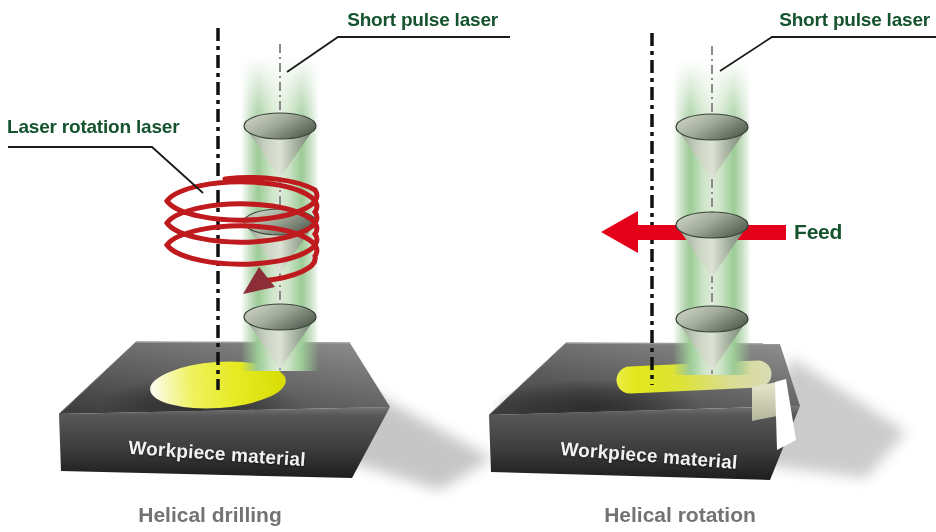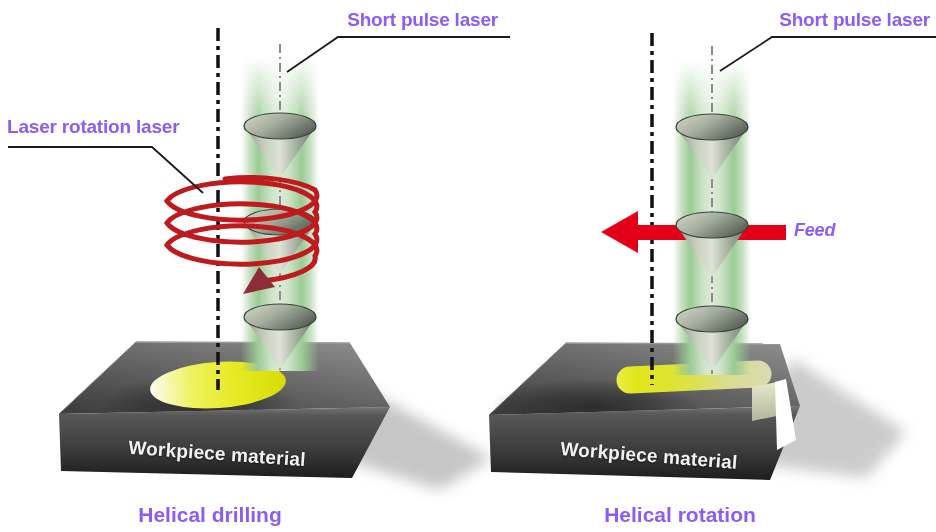--- a/index.html
+++ b/index.html
@@ -1,21 +1,21 @@
 <!DOCTYPE html>
 <html><head>
 <meta charset="utf-8">
 <style>
   html,body{margin:0;padding:0;background:#ffffff;}
   body{width:936px;height:532px;position:relative;overflow:hidden;
        font-family:"Liberation Sans",sans-serif;}
   svg{position:absolute;left:0;top:0;}
-  .label{position:absolute;font-weight:700;color:#8b5cf6;font-size:19px;
+  .label{position:absolute;font-weight:700;color:#14532d;font-size:19px;
          white-space:nowrap;letter-spacing:-0.2px;}
-  .caption{position:absolute;font-weight:700;color:#8b5cf6;font-size:21px;
+  .caption{position:absolute;font-weight:700;color:#737373;font-size:21px;
            width:200px;text-align:center;white-space:nowrap;}
   .wp{position:absolute;font-weight:700;color:#f2f2f2;font-size:19px;
       width:200px;text-align:center;white-space:nowrap;
       text-shadow:0 1px 2px rgba(0,0,0,0.55);letter-spacing:0.2px;}
 </style>
 </head>
 <body>
 
 <svg width="936" height="532" viewBox="0 0 936 532">
   <defs>
@@ -142,21 +142,21 @@
     <polyline points="936,37 772,37 720,71" fill="none" stroke="#1b1b1b" stroke-width="1.8"></polyline>
   </g>
 </svg>
 
 <div class="label" style="right:438px;top:9px;">Short pulse laser</div>
 
 <div class="label" style="left:7px;top:116px;">Laser rotation laser</div>
 
 <div class="label" style="right:6px;top:9px;">Short pulse laser</div>
 
-<div class="label" style="left:794px;top:220px;font-size:18px;font-style:italic;">Feed</div>
+<div class="label" style="left:794px;top:220px;font-size:21px;">Feed</div>
 
 <div class="wp" style="left:117px;top:443px;transform:rotate(4deg);">Workpiece material</div>
 
 <div class="wp" style="left:549px;top:445px;transform:rotate(4.5deg);">Workpiece material</div>
 
 <div class="caption" style="left:110px;top:503px;">Helical drilling</div>
 
 <div class="caption" style="left:580px;top:503px;">Helical rotation</div>
 
 </body></html>

